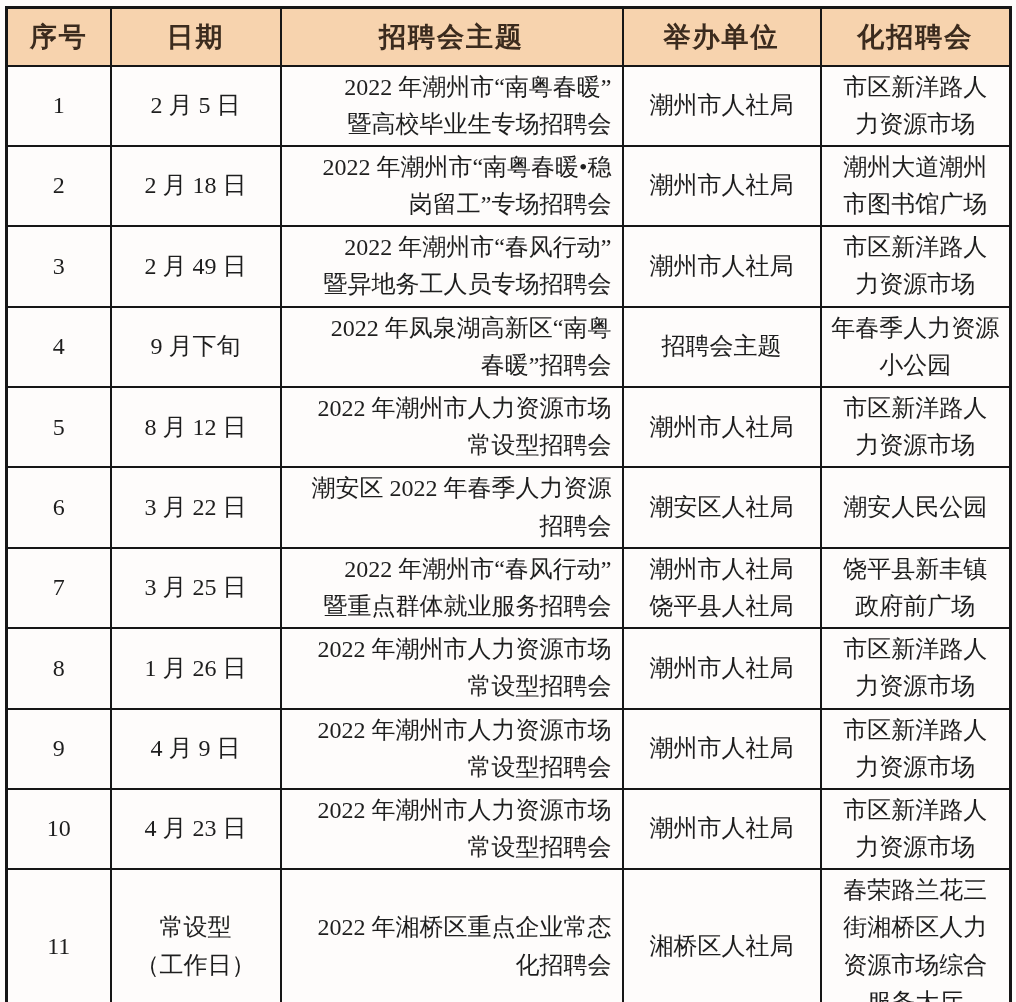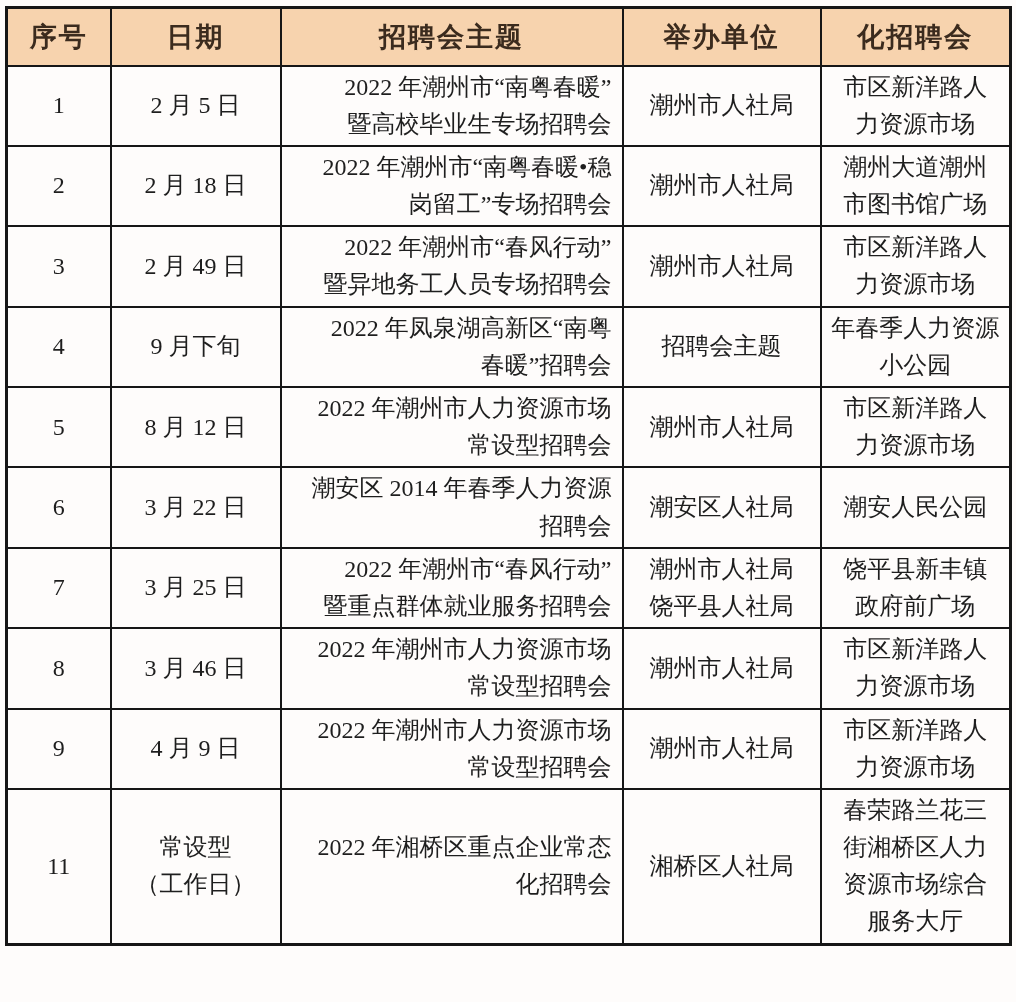--- a/index.html
+++ b/index.html
@@ -120,47 +120,56 @@
         <td class="c-date">8 月 12 日</td>
         <td class="c-theme">2022 年潮州市人力资源市场
 常设型招聘会</td>
         <td class="c-org">潮州市人社局</td>
         <td class="c-loc">市区新洋路人
 力资源市场</td>
       </tr>
       <tr>
         <td class="c-no">6</td>
         <td class="c-date">3 月 22 日</td>
-        <td class="c-theme">潮安区 2014 年春季人力资源
+        <td class="c-theme">潮安区 2022 年春季人力资源
 招聘会</td>
         <td class="c-org">潮安区人社局</td>
         <td class="c-loc">潮安人民公园</td>
       </tr>
       <tr>
         <td class="c-no">7</td>
         <td class="c-date">3 月 25 日</td>
         <td class="c-theme">2022 年潮州市“春风行动”
 暨重点群体就业服务招聘会</td>
         <td class="c-org">潮州市人社局
 饶平县人社局</td>
         <td class="c-loc">饶平县新丰镇
 政府前广场</td>
       </tr>
       <tr>
         <td class="c-no">8</td>
-        <td class="c-date">3 月 46 日</td>
+        <td class="c-date">1 月 26 日</td>
         <td class="c-theme">2022 年潮州市人力资源市场
 常设型招聘会</td>
         <td class="c-org">潮州市人社局</td>
         <td class="c-loc">市区新洋路人
 力资源市场</td>
       </tr>
       <tr>
         <td class="c-no">9</td>
         <td class="c-date">4 月 9 日</td>
+        <td class="c-theme">2022 年潮州市人力资源市场
+常设型招聘会</td>
+        <td class="c-org">潮州市人社局</td>
+        <td class="c-loc">市区新洋路人
+力资源市场</td>
+      </tr>
+      <tr>
+        <td class="c-no">10</td>
+        <td class="c-date">4 月 23 日</td>
         <td class="c-theme">2022 年潮州市人力资源市场
 常设型招聘会</td>
         <td class="c-org">潮州市人社局</td>
         <td class="c-loc">市区新洋路人
 力资源市场</td>
       </tr>
       <tr class="tall">
         <td class="c-no">11</td>
         <td class="c-date">常设型
 （工作日）</td>

